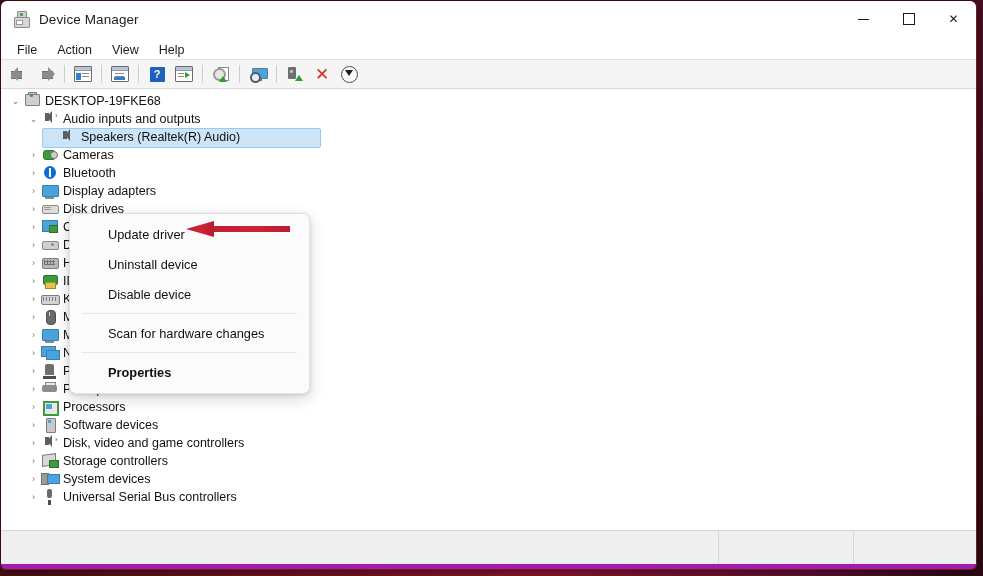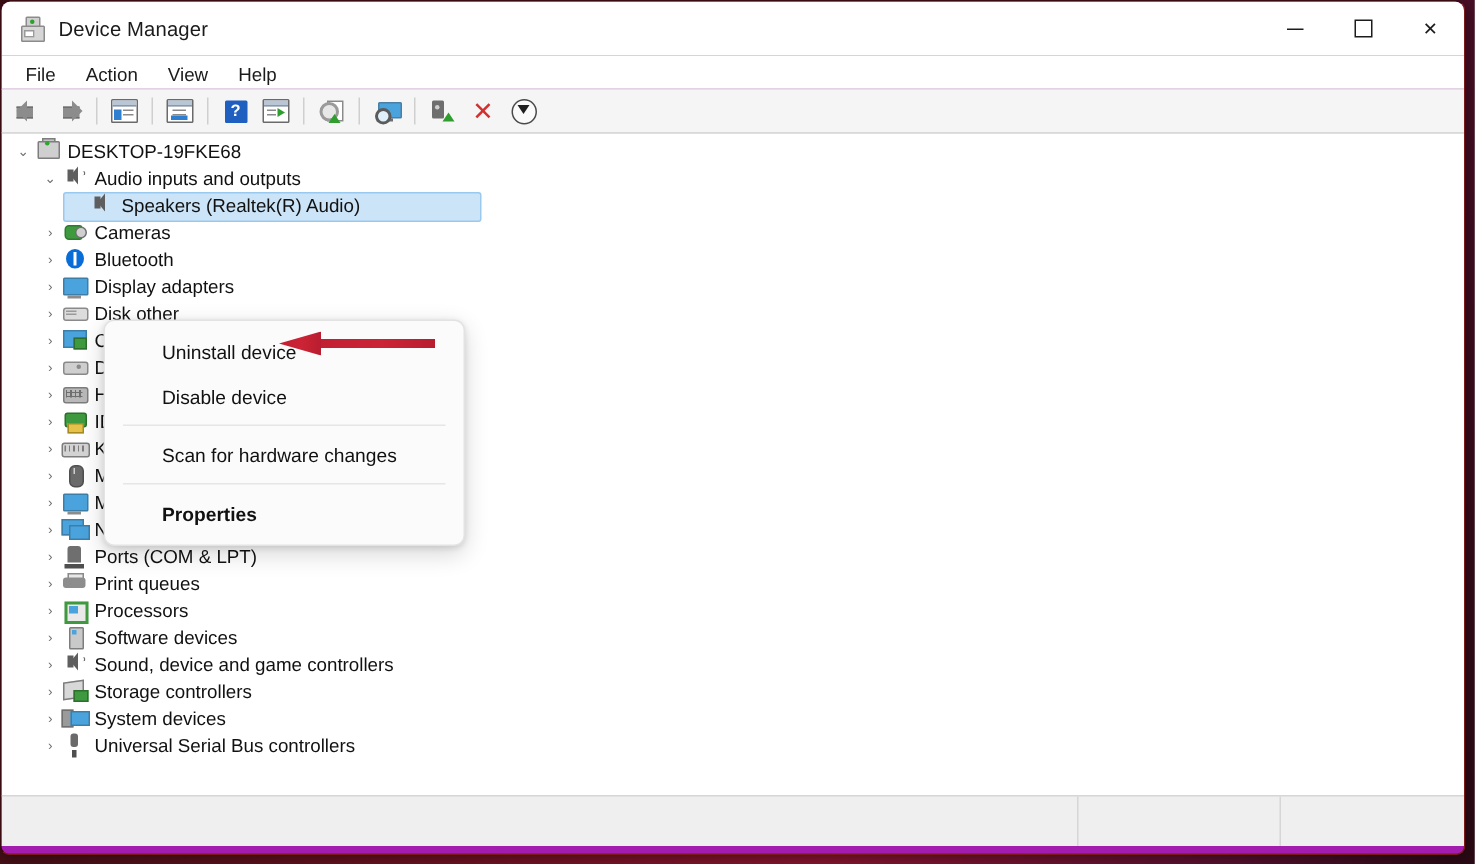--- a/index.html
+++ b/index.html
@@ -320,21 +320,21 @@
           </span>
         <span class="lbl">Display adapters</span>
       </div>
 
       <div class="row level2">
         <span class="chev">›</span>
         <span class="ico">
             <i class="i-disk"></i>
             <i class="i-diskl"></i>
           </span>
-        <span class="lbl">Disk other</span>
+        <span class="lbl">Disk drives</span>
       </div>
 
       <div class="row level2">
         <span class="chev">›</span>
         <span class="ico">
             <i class="i-pcmon"></i>
             <i class="i-pcchip"></i>
           </span>
         <span class="lbl">Computer</span>
       </div>
@@ -438,21 +438,21 @@
         <span class="lbl">Software devices</span>
       </div>
 
       <div class="row level2">
         <span class="chev">›</span>
         <span class="ico">
             <i class="i-spk2"></i>
             <i class="i-spk"></i>
             <i class="i-wave"></i>
           </span>
-        <span class="lbl">Sound, device and game controllers</span>
+        <span class="lbl">Disk, video and game controllers</span>
       </div>
 
       <div class="row level2">
         <span class="chev">›</span>
         <span class="ico">
             <i class="i-stor"></i>
             <i class="i-storg"></i>
           </span>
         <span class="lbl">Storage controllers</span>
       </div>
@@ -471,20 +471,21 @@
         <span class="ico">
             <i class="i-usb"></i>
             <i class="i-usbs"></i>
           </span>
         <span class="lbl">Universal Serial Bus controllers</span>
       </div>
 
     </div>
 
     <div class="ctx">
+      <div class="ctx-item">Update driver</div>
       <div class="ctx-item">Uninstall device</div>
       <div class="ctx-item">Disable device</div>
       <div class="ctx-sep"></div>
       <div class="ctx-item">Scan for hardware changes</div>
       <div class="ctx-sep"></div>
       <div class="ctx-item bold">Properties</div>
     </div>
 
     <svg class="annot-arrow" viewBox="0 0 104 16">
       <defs>

